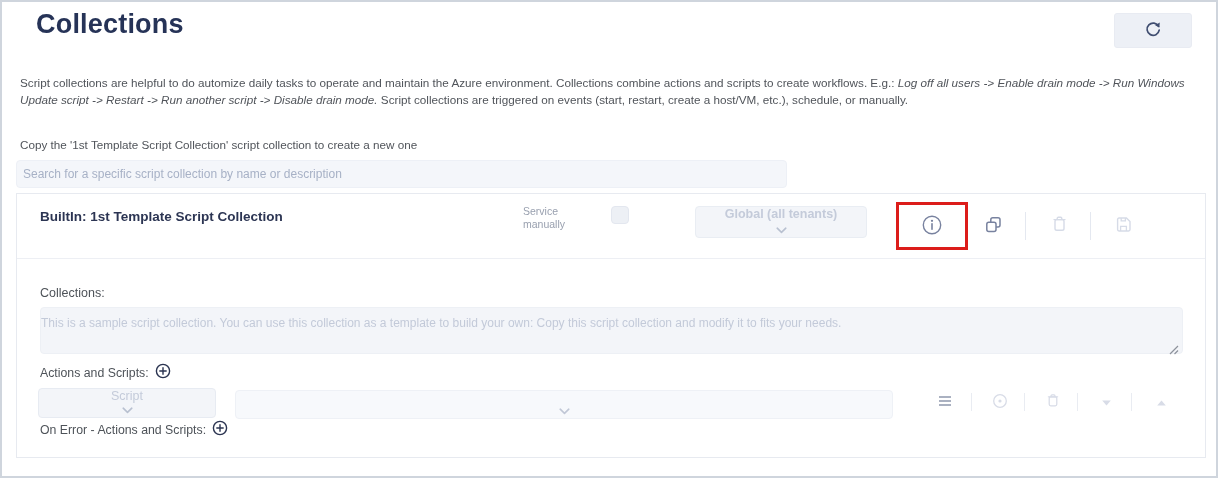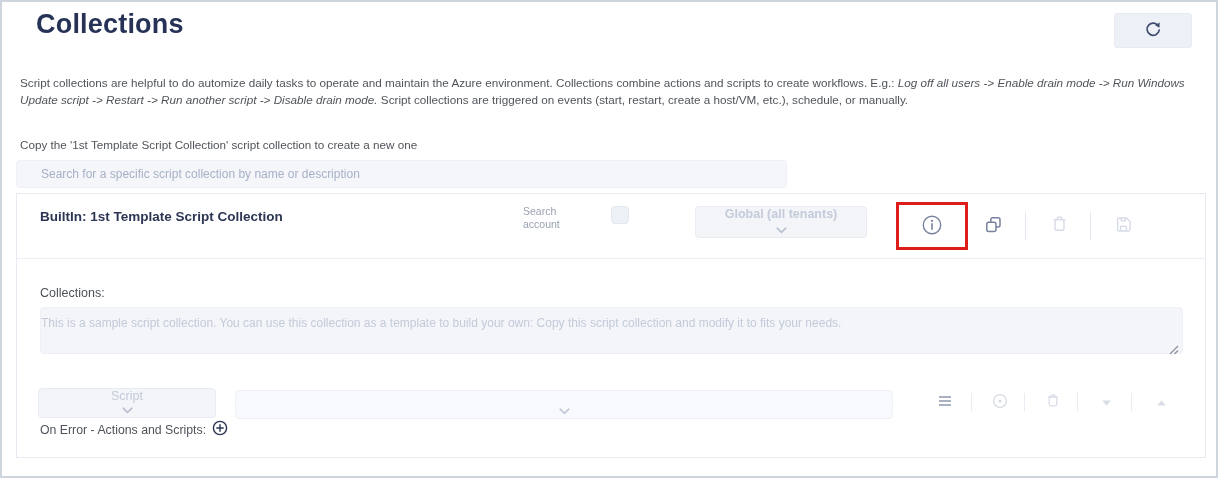--- a/index.html
+++ b/index.html
@@ -16,21 +16,21 @@
                  display:flex; align-items:center; justify-content:center; cursor:pointer; }
 
   .intro { position:absolute; left:18px; top:73px; width:1184px;
            font-size:11.7px; line-height:16.5px; color:#50545a; }
   .intro i { font-style:italic; }
 
   .copy-hint { position:absolute; left:18px; top:136px; font-size:11.7px; color:#50545a; }
 
   .search-input { position:absolute; left:14px; top:158px; width:771px; height:28px;
                   background:#f4f6fa; border:1px solid #edf0f6; border-radius:4px;
-                  padding:0 24px; font-size:12px; color:#4e5359;
+                  padding:0 6px; font-size:12px; color:#4e5359;
                   font-family:"Liberation Sans","DejaVu Sans",sans-serif; outline:none; }
   .search-input::placeholder { color:#a7b1c6; opacity:1; }
 
   .card { position:absolute; left:14px; top:191px; width:1190px; height:265px;
           background:#fff; border:1px solid #e7eaf0; border-radius:0; }
 
   .card-hr { position:absolute; left:0; top:64px; width:100%; height:1px; background:#edeff4; }
 
   .card-title { position:absolute; left:23px; top:15px; font-size:13.5px; font-weight:700; color:#2c3553; }
 
@@ -106,21 +106,21 @@
   <p class="intro"><span>Script collections are helpful to do automize daily tasks to operate and maintain the Azure environment. Collections combine actions and scripts to create workflows. E.g.: </span><i>Log off all users -&gt; Enable drain mode -&gt; Run Windows Update script -&gt; Restart -&gt; Run another script -&gt; Disable drain mode.</i><span> Script collections are triggered on events (start, restart, create a host/VM, etc.), schedule, or manually.</span></p>
 
   <p class="copy-hint">Copy the '1st Template Script Collection' script collection to create a new one</p>
 
   <input class="search-input" type="text" placeholder="Search for a specific script collection by name or description" style="">
 
   <div class="card">
 
     <span class="card-title">BuiltIn: 1st Template Script Collection</span>
 
-    <span class="sa-label">Search account</span>
+    <span class="sa-label">Service manually</span>
     <span class="checkbox"></span>
 
     <div class="dd dd-tenant">
       <span>Global (all tenants)</span>
       <span>
         <svg width="11" height="7" viewBox="0 0 11 7">
             <polyline points="1.2,1.2 5.5,5.3 9.8,1.2" fill="none" stroke="#b8c0d0" stroke-width="1.6" stroke-linecap="round" stroke-linejoin="round"></polyline>
           </svg>
       </span>
     </div>
@@ -174,20 +174,32 @@
 
     <div class="desc-label">Collections:</div>
 
     <textarea class="desc-area" spellcheck="false" style="">This is a sample script collection. You can use this collection as a template to build your own: Copy this script collection and modify it to fits your needs.</textarea>
     <span class="resize-handle">
       <svg width="10" height="10" viewBox="0 0 10 10">
         <path d="M9 1 L1 9 M9 5.5 L5.5 9" stroke="#8d929c" stroke-width="1.2" fill="none"></path>
       </svg>
     </span>
 
+    <div class="label-row actions-row-label">
+      <span>Actions and Scripts:</span>
+      <button class="plus-btn">
+        <span>
+          <svg width="16" height="16" viewBox="0 0 16 16">
+            <circle cx="8" cy="8" r="6.6" fill="none" stroke="#2a3350" stroke-width="1.4"></circle>
+            <line x1="8" y1="4.8" x2="8" y2="11.2" stroke="#2a3350" stroke-width="1.4" stroke-linecap="round"></line>
+            <line x1="4.8" y1="8" x2="11.2" y2="8" stroke="#2a3350" stroke-width="1.4" stroke-linecap="round"></line>
+          </svg>
+        </span>
+      </button>
+    </div>
 
     <div class="dd dd-script-type">
       <span>Script</span>
       <span>
         <svg width="11" height="7" viewBox="0 0 11 7">
             <polyline points="1.2,1.2 5.5,5.3 9.8,1.2" fill="none" stroke="#b8c0d0" stroke-width="1.6" stroke-linecap="round" stroke-linejoin="round"></polyline>
           </svg>
       </span>
     </div>
 

